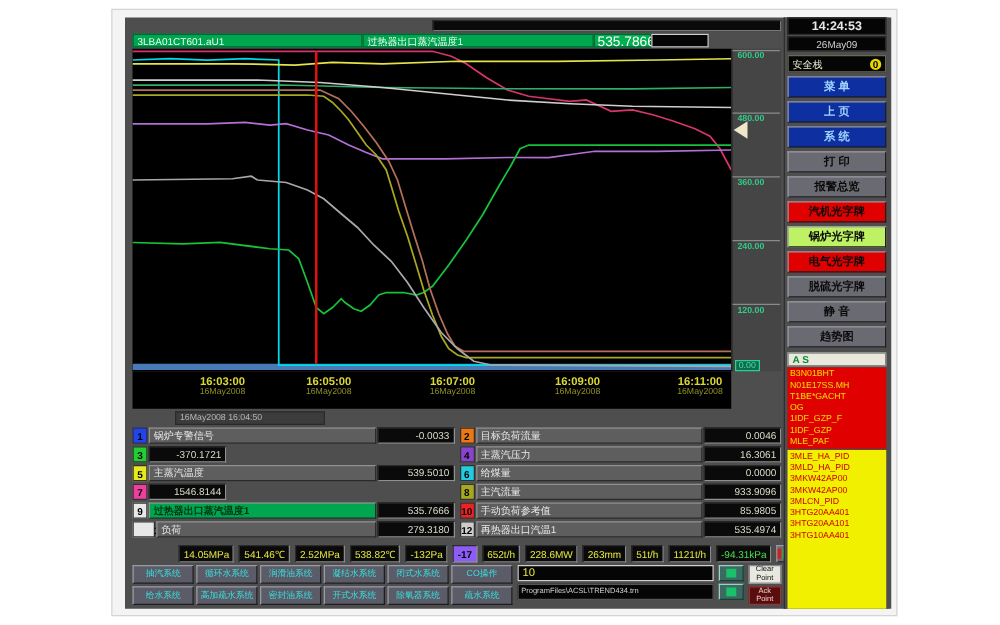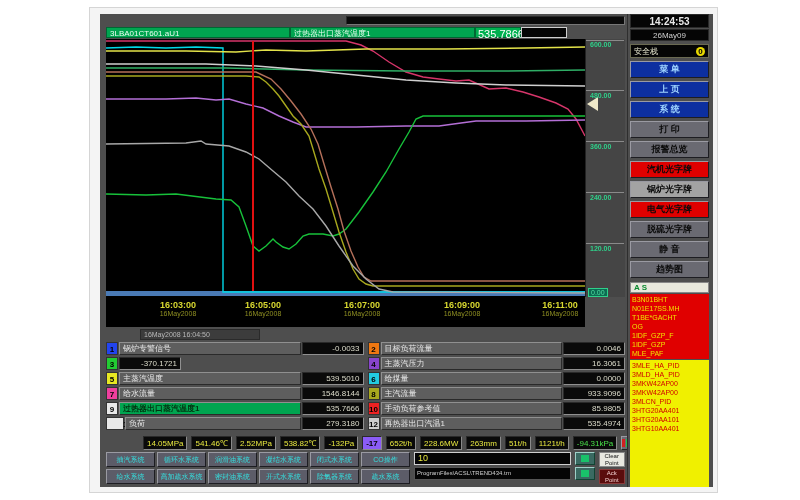--- a/index.html
+++ b/index.html
@@ -96,21 +96,21 @@
              display:flex; align-items:center; justify-content:space-between; padding:0 3px; }
   .sb-safe span { color:#e8e8d0; font-size:8px; }
   .sb-safe b { background:#e8d800; color:#000; font-size:8px; width:9px; height:9px;
                border-radius:50%; text-align:center; line-height:9px; }
   .sbtn { height:17px; margin-top:3px; font-size:9px; font-weight:bold; text-align:center;
           line-height:15px; border:1px solid; border-color:#9a9aa2 #1d1d22 #1d1d22 #9a9aa2;
           white-space:nowrap; overflow:hidden; }
   .sbtn.blue { background:#0d2fa0; color:#9fd4ff; }
   .sbtn.gray { background:#6a6a72; color:#0a0a0a; }
   .sbtn.red { background:#e00000; color:#0a0a0a; }
-  .sbtn.yellow { background:#a3a3a3; color:#0a0a0a; }
+  .sbtn.yellow { background:#bef264; color:#0a0a0a; }
   .sb-tags { height:11px; margin-top:4px; background:#e8e8dc; color:#0a8a30; font-size:8px;
              font-weight:bold; line-height:10px; padding:0 3px; border:1px solid #888; }
   .alarmbox { margin-top:1px; padding:1px 2px; overflow:hidden; }
   .alarmbox.red { background:#e00000; }
   .alarmbox.red div { color:#f0e000; font-size:7px; line-height:9px; white-space:nowrap; }
   .alarmbox.yellow { background:#f0f000; flex:1; }
   .alarmbox.yellow div { color:#d00000; font-size:7px; line-height:9px; white-space:nowrap; }
 </style>
 </head>
 <body>
@@ -200,21 +200,20 @@
               <div class="legnum" style="background: rgb(34, 204, 51);">3</div>
               <div class="legval">-370.1721</div>
             </div>
             <div class="legrow">
               <div class="legnum" style="background: rgb(232, 232, 34);">5</div>
               <div class="legname">主蒸汽温度</div>
               <div class="legval">539.5010</div>
             </div>
             <div class="legrow">
               <div class="legnum" style="background: rgb(238, 63, 158);">7</div>
-              <div class="legname">给水流量</div>
               <div class="legval">1546.8144</div>
             </div>
             <div class="legrow">
               <div class="legnum" style="background: rgb(232, 232, 232);">9</div>
               <div class="legname hl">过热器出口蒸汽温度1</div>
               <div class="legval">535.7666</div>
             </div>
             <div class="legrow">
               <div class="legnum" style="background: rgb(232, 232, 232); padding-left: 16px;">11</div>
               <div class="legname">负荷</div>

